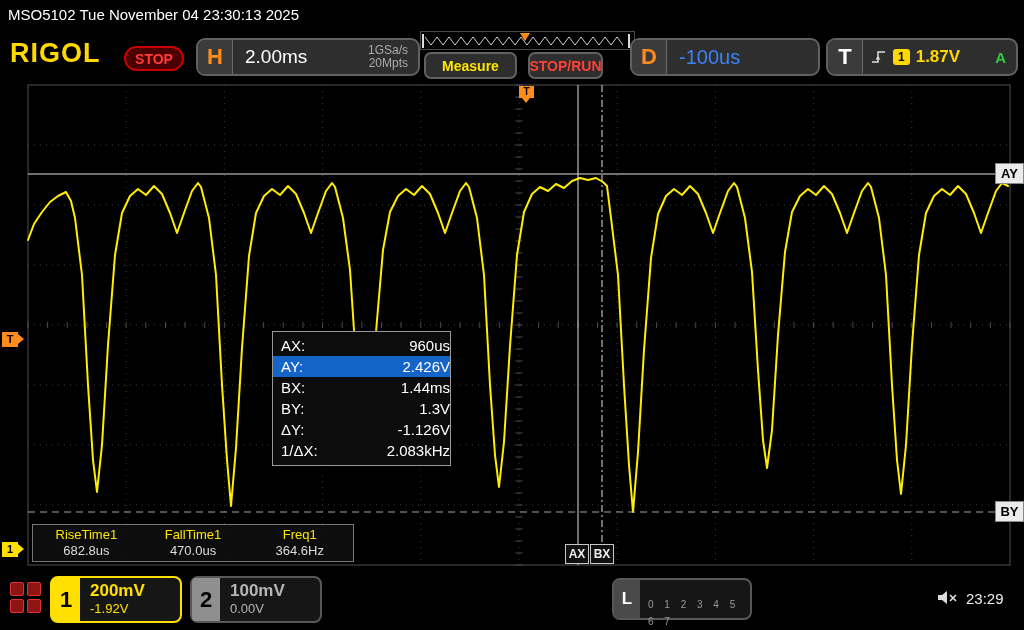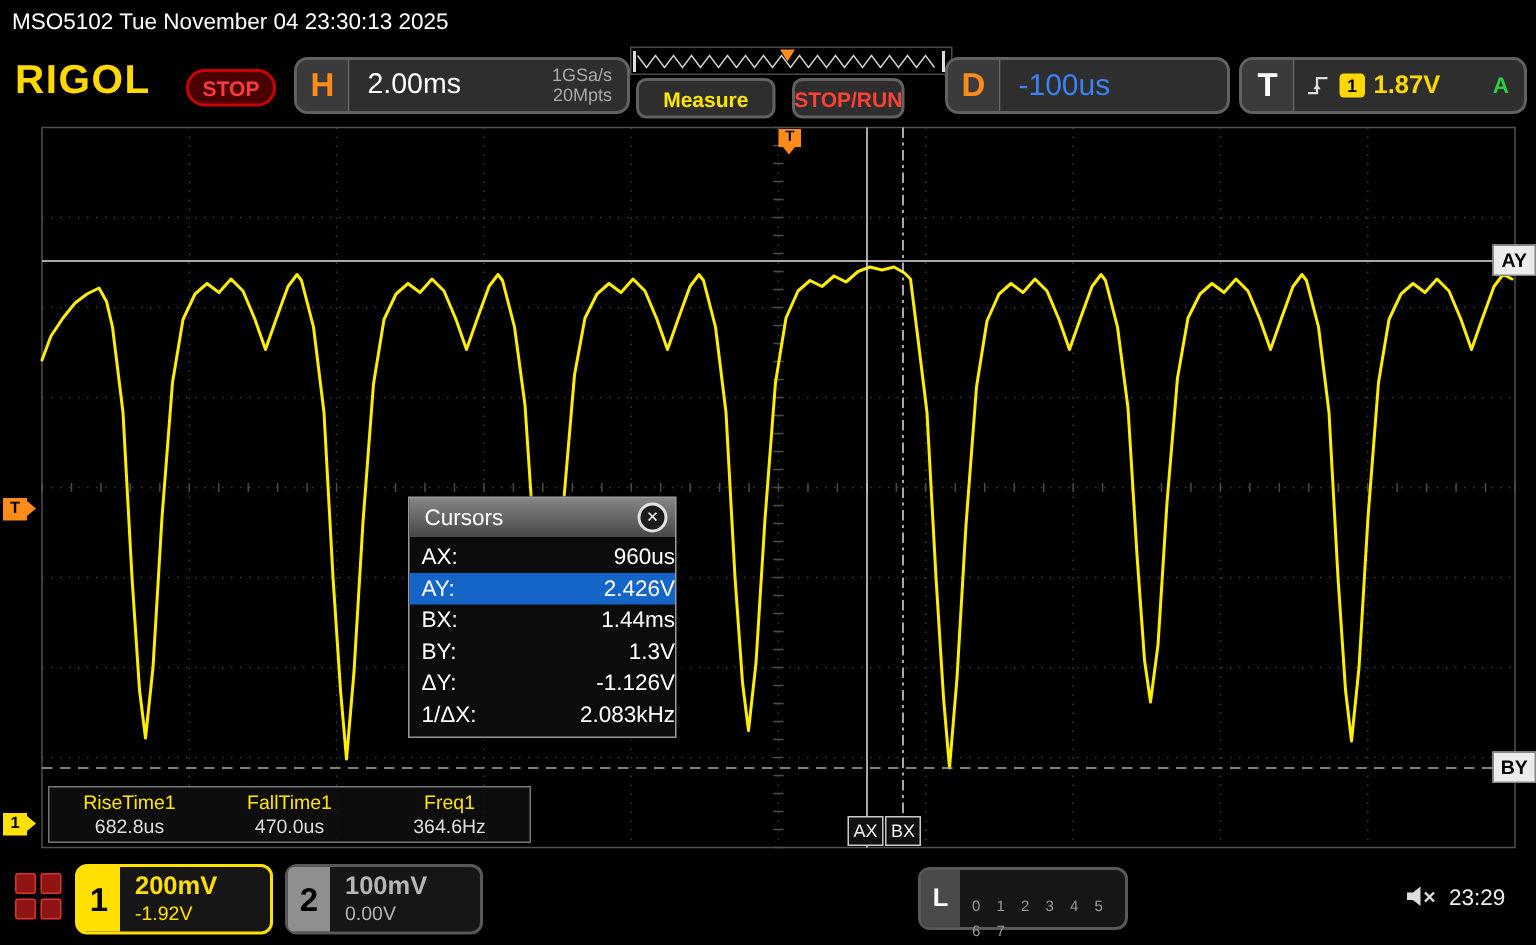--- a/index.html
+++ b/index.html
@@ -44,21 +44,21 @@
 
   
   #scope-svg{position:absolute;left:0;top:0;width:1024px;height:630px;z-index:1;}
 
   
   .cursor-ylabel{position:absolute;left:995px;width:29px;height:21px;background:#ececec;color:#000;
         font-size:13px;font-weight:bold;display:flex;align-items:center;justify-content:center;
         border:1px solid #888;box-sizing:border-box;z-index:2;}
   #label-ay{top:163px;} #label-by{top:501px;}
   .cursor-xlabel{position:absolute;top:544px;width:24px;height:20px;background:#101010;color:#eee;
-        border:1px solid #c8c8c8;font-size:12px;font-weight:normal;display:flex;align-items:center;
+        border:1px solid #c8c8c8;font-size:12px;font-weight:bold;display:flex;align-items:center;
         justify-content:center;box-sizing:border-box;z-index:2;}
   #label-ax{left:565px;} #label-bx{left:590px;}
   .trig-top{position:absolute;left:519px;top:86px;width:15px;height:12px;background:#ff8c1a;color:#000;
         font-size:10px;font-weight:bold;text-align:center;line-height:12px;z-index:2;}
   .trig-top:after{content:"";position:absolute;left:3px;top:12px;border:4px solid transparent;
         border-top:5px solid #ff8c1a;}
   .side-tag{position:absolute;left:2px;width:16px;height:15px;color:#000;font-size:11px;font-weight:bold;
         text-align:center;line-height:15px;z-index:2;}
   .side-tag:after{content:"";position:absolute;left:16px;top:2px;border:5px solid transparent;}
   .trig-left{top:332px;background:#ff8c1a;}
@@ -298,24 +298,20 @@
         <div class="meas-name">FallTime1</div>
         <div class="meas-value">470.0us</div>
       </div>
       <div class="meas-item">
         <div class="meas-name">Freq1</div>
         <div class="meas-value">364.6Hz</div>
       </div>
     </div>
 
   <div class="dialog">
-    <div class="dialog-title">
-      <span>Cursors</span>
-      <div class="dialog-close">✕</div>
-    </div>
     <div class="dialog-body" id="dialog-body">
         <div class="cursor-row">
           <span class="row-label">AX:</span>
           <span class="row-value">960us</span>
         </div>
         <div class="cursor-row selected">
           <span class="row-label">AY:</span>
           <span class="row-value">2.426V</span>
         </div>
         <div class="cursor-row">

